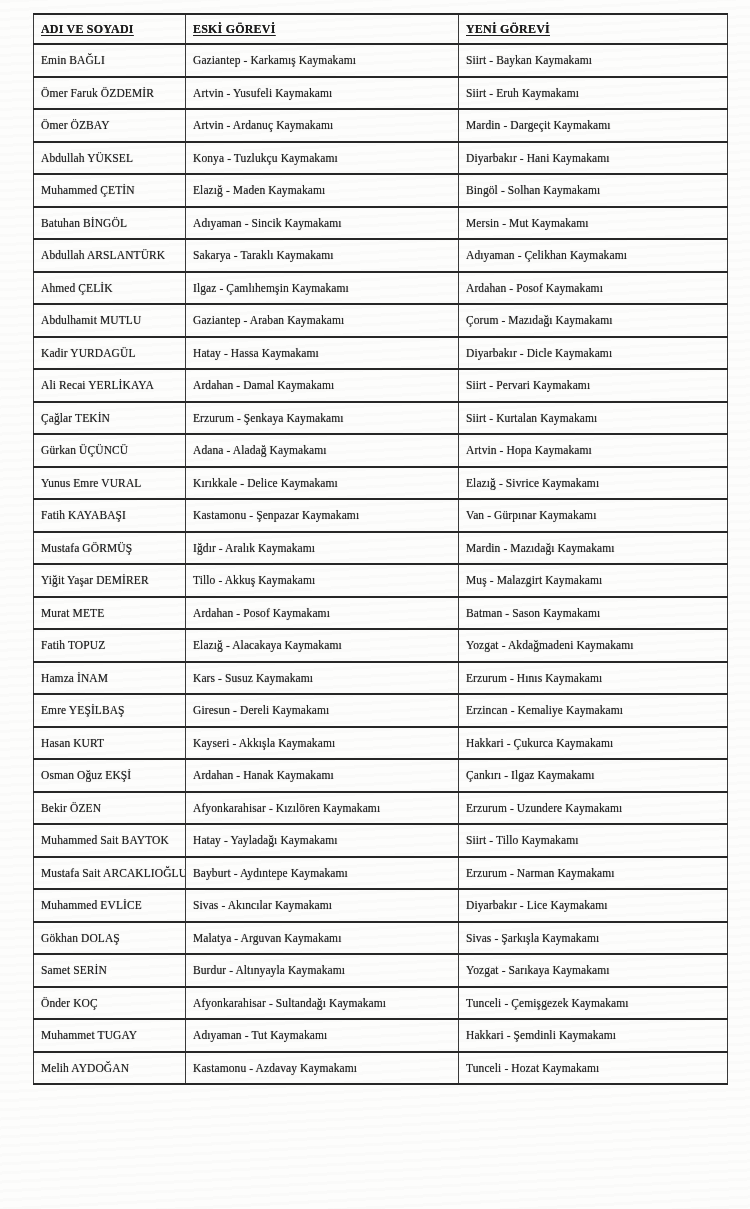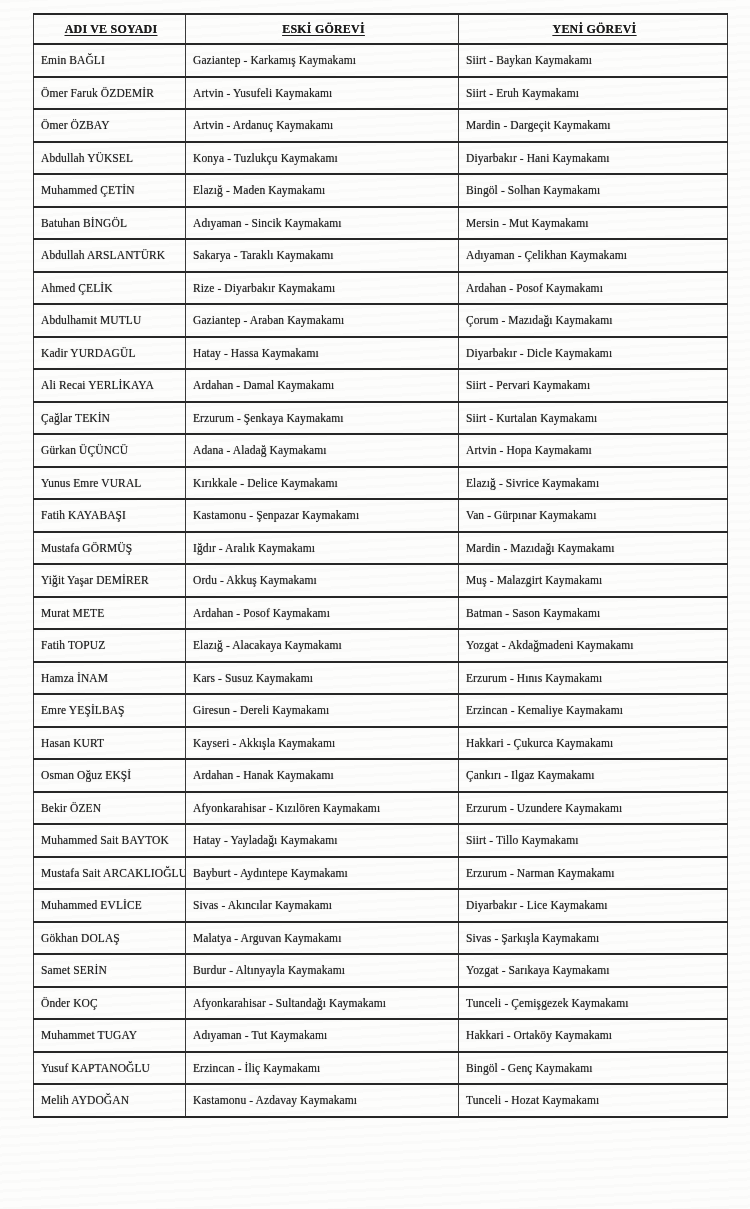--- a/index.html
+++ b/index.html
@@ -41,21 +41,20 @@
     overflow: hidden;
   }
   .doc-table th {
     height: 24px;
     font-size: 12px;
     font-weight: bold;
     text-decoration: underline;
     text-underline-offset: 2px;
     letter-spacing: 0.2px;
     text-shadow: 0 0 0.6px rgba(0,0,0,0.75);
-    text-align: center;
   }
   .doc-table td {
     height: 26.5px;
     font-size: 11.5px;
     font-weight: normal;
     letter-spacing: 0.1px;
     color: #222;
     text-shadow: 0 0 0.7px rgba(40,40,40,0.6);
   }
 </style>
@@ -107,21 +106,21 @@
           <td>Adıyaman - Sincik Kaymakamı</td>
           <td>Mersin - Mut Kaymakamı</td>
         </tr>
         <tr>
           <td>Abdullah ARSLANTÜRK</td>
           <td>Sakarya - Taraklı Kaymakamı</td>
           <td>Adıyaman - Çelikhan Kaymakamı</td>
         </tr>
         <tr>
           <td>Ahmed ÇELİK</td>
-          <td>Rize - Diyarbakır Kaymakamı</td>
+          <td>Ilgaz - Çamlıhemşin Kaymakamı</td>
           <td>Ardahan - Posof Kaymakamı</td>
         </tr>
         <tr>
           <td>Abdulhamit MUTLU</td>
           <td>Gaziantep - Araban Kaymakamı</td>
           <td>Çorum - Mazıdağı Kaymakamı</td>
         </tr>
         <tr>
           <td>Kadir YURDAGÜL</td>
           <td>Hatay - Hassa Kaymakamı</td>
@@ -152,21 +151,21 @@
           <td>Kastamonu - Şenpazar Kaymakamı</td>
           <td>Van - Gürpınar Kaymakamı</td>
         </tr>
         <tr>
           <td>Mustafa GÖRMÜŞ</td>
           <td>Iğdır - Aralık Kaymakamı</td>
           <td>Mardin - Mazıdağı Kaymakamı</td>
         </tr>
         <tr>
           <td>Yiğit Yaşar DEMİRER</td>
-          <td>Ordu - Akkuş Kaymakamı</td>
+          <td>Tillo - Akkuş Kaymakamı</td>
           <td>Muş - Malazgirt Kaymakamı</td>
         </tr>
         <tr>
           <td>Murat METE</td>
           <td>Ardahan - Posof Kaymakamı</td>
           <td>Batman - Sason Kaymakamı</td>
         </tr>
         <tr>
           <td>Fatih TOPUZ</td>
           <td>Elazığ - Alacakaya Kaymakamı</td>
@@ -223,26 +222,21 @@
           <td>Yozgat - Sarıkaya Kaymakamı</td>
         </tr>
         <tr>
           <td>Önder KOÇ</td>
           <td>Afyonkarahisar - Sultandağı Kaymakamı</td>
           <td>Tunceli - Çemişgezek Kaymakamı</td>
         </tr>
         <tr>
           <td>Muhammet TUGAY</td>
           <td>Adıyaman - Tut Kaymakamı</td>
-          <td>Hakkari - Ortaköy Kaymakamı</td>
-        </tr>
-        <tr>
-          <td>Yusuf KAPTANOĞLU</td>
-          <td>Erzincan - İliç Kaymakamı</td>
-          <td>Bingöl - Genç Kaymakamı</td>
+          <td>Hakkari - Şemdinli Kaymakamı</td>
         </tr>
         <tr>
           <td>Melih AYDOĞAN</td>
           <td>Kastamonu - Azdavay Kaymakamı</td>
           <td>Tunceli - Hozat Kaymakamı</td>
         </tr>
       </tbody>
   </table>
 </div>
 

